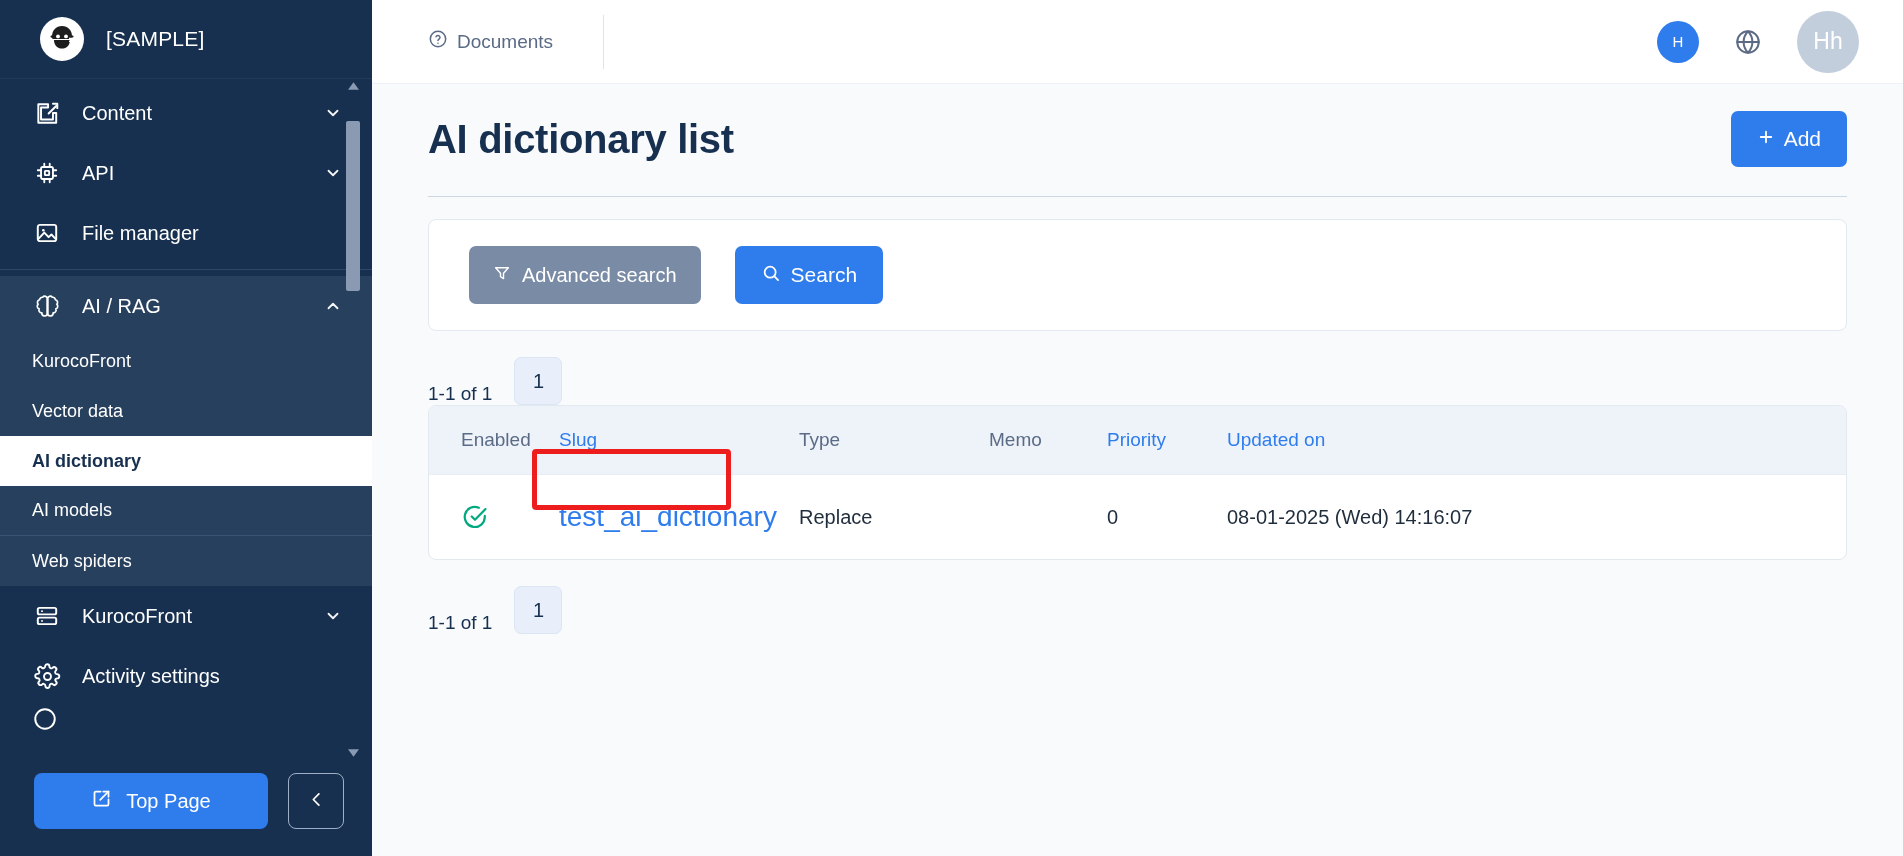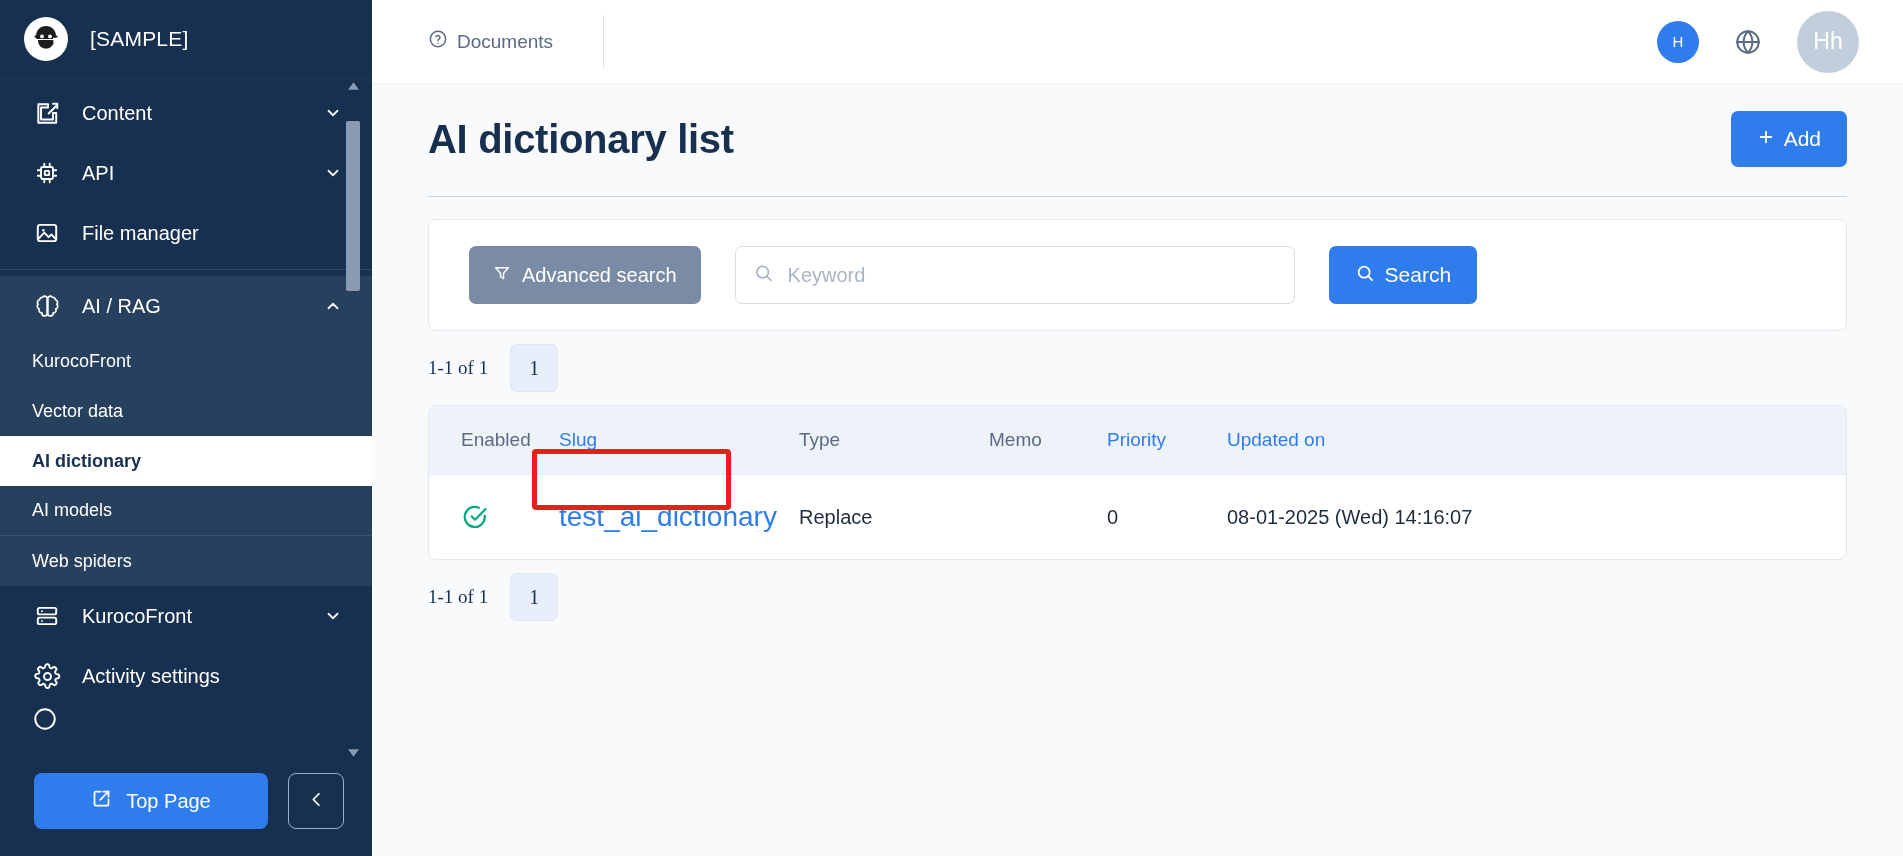--- a/index.html
+++ b/index.html
@@ -15,21 +15,21 @@
   .sidebar {
     width: 372px; height: 856px;
     background: #17304f;
     position: relative;
     flex: 0 0 372px;
     display: flex; flex-direction: column;
   }
   .brand {
     height: 78px; flex: 0 0 78px;
     display: flex; align-items: center;
-    padding-left: 24px; gap: 22px;
+    padding-left: 40px; gap: 22px;
   }
   .brand-logo {
     width: 44px; height: 44px; border-radius: 50%;
     background: #ffffff;
     display: flex; align-items: center; justify-content: center;
     font-size: 26px; line-height: 1; overflow: hidden;
   }
   .brand-name {
     color: #ffffff; font-size: 21px; letter-spacing: .2px;
   }
@@ -222,23 +222,22 @@
   }
   .search-btn {
     background: #2f7ced; color: #fff; border: none; border-radius: 7px;
     height: 58px; padding: 0 26px; font-size: 21px; cursor: pointer;
     display: flex; align-items: center; gap: 10px;
     font-family: "Liberation Sans", sans-serif;
     flex: 0 0 auto;
   }
 
   .pager {
-    display: flex; align-items: center; gap: 22px;
+    display: flex; align-items: flex-end; gap: 22px;
     height: 74px;
-    font-family: Liberation Serif, serif;
   }
   .pager-info { font-size: 19px; color: #17304f; }
   .page-num {
     width: 48px; height: 48px;
     background: #e8eefa; border: 1px solid #dbe5f4; border-radius: 7px;
     display: flex; align-items: center; justify-content: center;
     font-size: 20px; color: #17304f; cursor: pointer;
   }
 
   .table-card {
@@ -497,29 +496,20 @@
       <div class="search-card">
         <button class="adv-btn">
           <span>
             <svg width="18" height="18" viewBox="0 0 24 24" fill="none" stroke="#ffffff" stroke-width="1.9" stroke-linecap="round" stroke-linejoin="round">
                 <polygon points="3.5 5 20.5 5 14 12.4 14 19.5 10 17 10 12.4"></polygon>
               </svg>
           </span>
           <span>Advanced search</span>
         </button>
 
-        <div class="kw-wrap">
-          <span class="kw-icon">
-            <svg width="21" height="21" viewBox="0 0 24 24" fill="none" stroke="#a9b5c6" stroke-width="1.9" stroke-linecap="round">
-                <circle cx="11" cy="11" r="6.6"></circle>
-                <path d="M15.8 15.8L20.5 20.5"></path>
-              </svg>
-          </span>
-          <input class="kw-input" type="text" placeholder="Keyword" style="">
-        </div>
 
         <button class="search-btn">
           <span>
             <svg width="20" height="20" viewBox="0 0 24 24" fill="none" stroke="#ffffff" stroke-width="2.1" stroke-linecap="round">
                 <circle cx="11" cy="11" r="6.6"></circle>
                 <path d="M15.8 15.8L20.5 20.5"></path>
               </svg>
           </span>
           <span>Search</span>
         </button>

